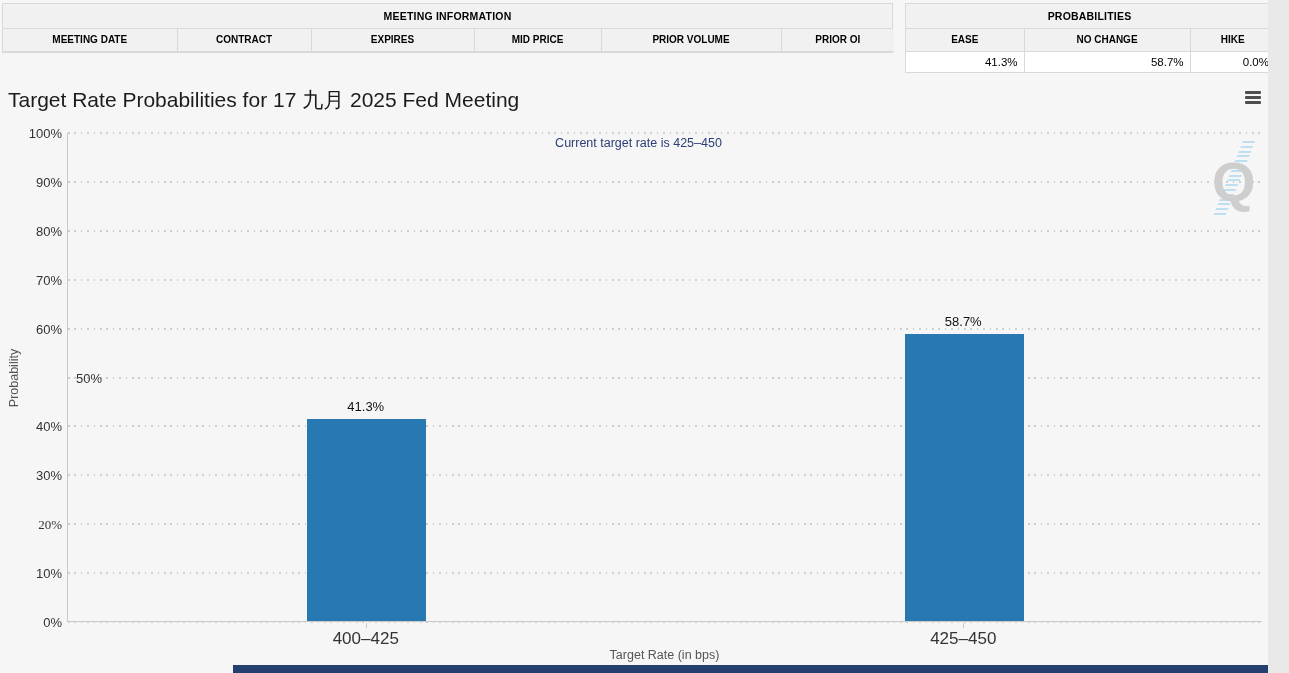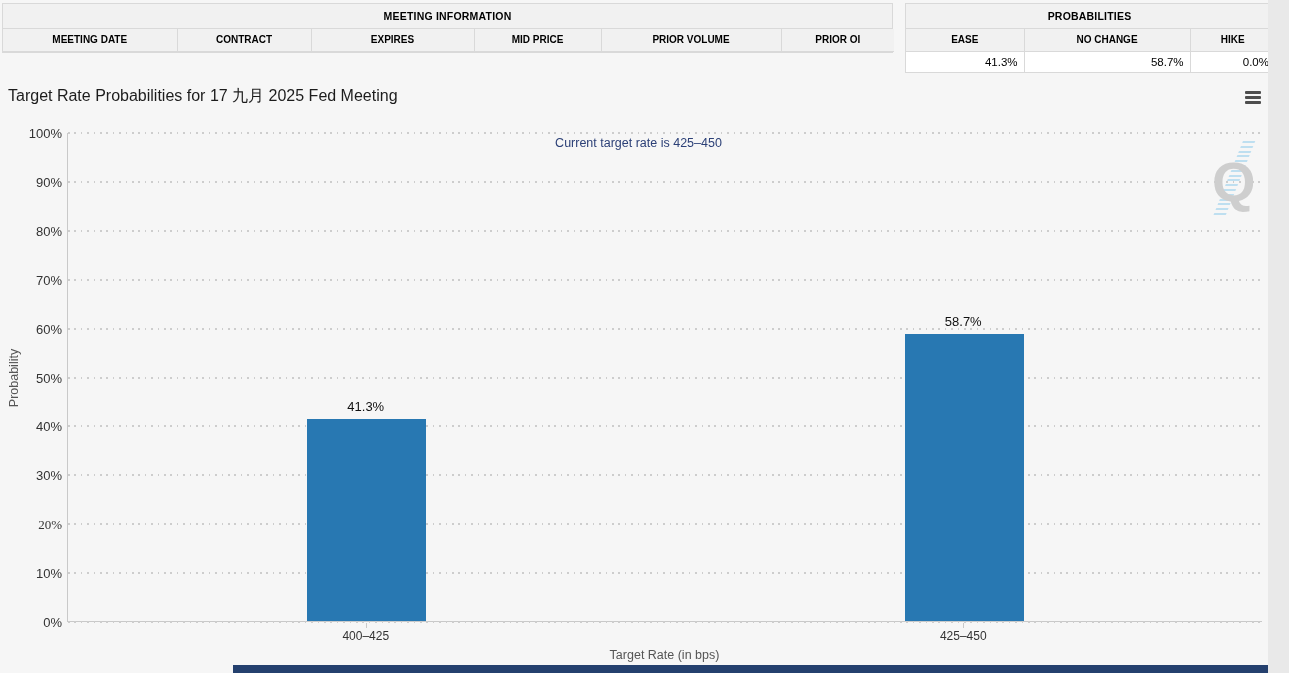--- a/index.html
+++ b/index.html
@@ -24,35 +24,35 @@
     text-align:center; padding:0 4px;
   }
   .tbl td {
     background:#fff; font-size:11.5px; height:21px;
     border-right:1px solid #d9d9d9; padding:0 6px;
   }
   .tbl th:last-child, .tbl td:last-child { border-right:none; }
   .c { text-align:center; } .r { text-align:right; }
 
   
-  #chart-title { position:absolute; left:8px; top:86px; font-size:16px; font-weight:500; color:#1c1c1c; }
+  #chart-title { position:absolute; left:8px; top:86px; font-size:21px; font-weight:500; color:#1c1c1c; }
   #chart-subtitle { position:absolute; left:0; top:111px; width:1277px; text-align:center; font-size:12.5px; color:#2c4077; }
   #menu-btn { position:absolute; left:1245px; top:91px; width:16px; height:13px; cursor:pointer;
               display:flex; flex-direction:column; justify-content:space-between; }
   #menu-btn .mb { height:3px; background:#4d4d4d; border-radius:1px; }
 
   
   #plot { position:absolute; left:67px; top:133px; width:1195px; height:489px;
           border-left:1px solid #c9c9c9; border-bottom:1px solid #c9c9c9; }
   .gridline { position:absolute; left:0; width:100%; height:2px;
               background-image:repeating-linear-gradient(90deg,#cdcdcd 0 1.6px,transparent 1.6px 6.4px); }
   .ytick { position:absolute; left:0; width:62px; text-align:right; font-size:13px; color:#333; }
   .bar   { position:absolute; bottom:0; }
   .dlabel   { position:absolute; text-align:center; font-size:13px; color:#111; }
-  .catlabel { position:absolute; top:629px; text-align:center; font-size:12px; color:#333; }
+  .catlabel { position:absolute; top:629px; text-align:center; font-size:17px; color:#333; }
   .xtick    { position:absolute; top:623px; width:1px; height:5px; background:#c9c9c9; }
   #y-axis-title { position:absolute; left:-46px; top:371px; width:120px; text-align:center;
                   transform:rotate(-90deg); font-size:12.5px; color:#555; }
   #x-axis-title { position:absolute; left:67px; top:648px; width:1195px; text-align:center;
                   font-size:12.5px; color:#555; }
 
   
   #watermark { position:absolute; left:1196px; top:141px; width:80px; height:76px; opacity:.85; }
   #watermark .swoosh { position:absolute; left:10px; top:0; width:56px; height:76px;
     background:repeating-linear-gradient(to bottom,#b5dbf0 0 2px,transparent 2px 4.8px);
@@ -148,21 +148,21 @@
       <div class="gridline" style="top: -1px;"></div>
       <div class="bar" style="left: 239.25px; width: 119px; height: 202px; background: rgb(40, 120, 178);"></div>
       <div class="bar" style="left: 836.75px; width: 119px; height: 287px; background: rgb(40, 120, 178);"></div>
     </div>
   <div id="ylabels">
       <div class="ytick" style="top: 615px;">0%</div>
       <div class="ytick" style="top: 566.1px;">10%</div>
       <div class="ytick" style="top: 517.2px; font-family: Liberation Serif, serif;">20%</div>
       <div class="ytick" style="top: 468.3px;">30%</div>
       <div class="ytick" style="top: 419.4px;">40%</div>
-      <div class="ytick" style="top: 370.5px;">50%</div>
+      <div class="ytick" style="top: 370.5px; margin-left: 40px;">50%</div>
       <div class="ytick" style="top: 321.6px;">60%</div>
       <div class="ytick" style="top: 272.7px; padding-left: 20px;">70%</div>
       <div class="ytick" style="top: 223.8px;">80%</div>
       <div class="ytick" style="top: 174.9px;">90%</div>
       <div class="ytick" style="top: 126px;">100%</div>
     </div>
   <div id="xlayer">
       <div class="dlabel" style="left: 305.75px; width: 120px; top: 399px;">41.3%</div>
       <div class="catlabel" style="left: 305.75px; width: 120px;">400–425</div>
       <div class="xtick" style="left: 365.75px;"></div>

